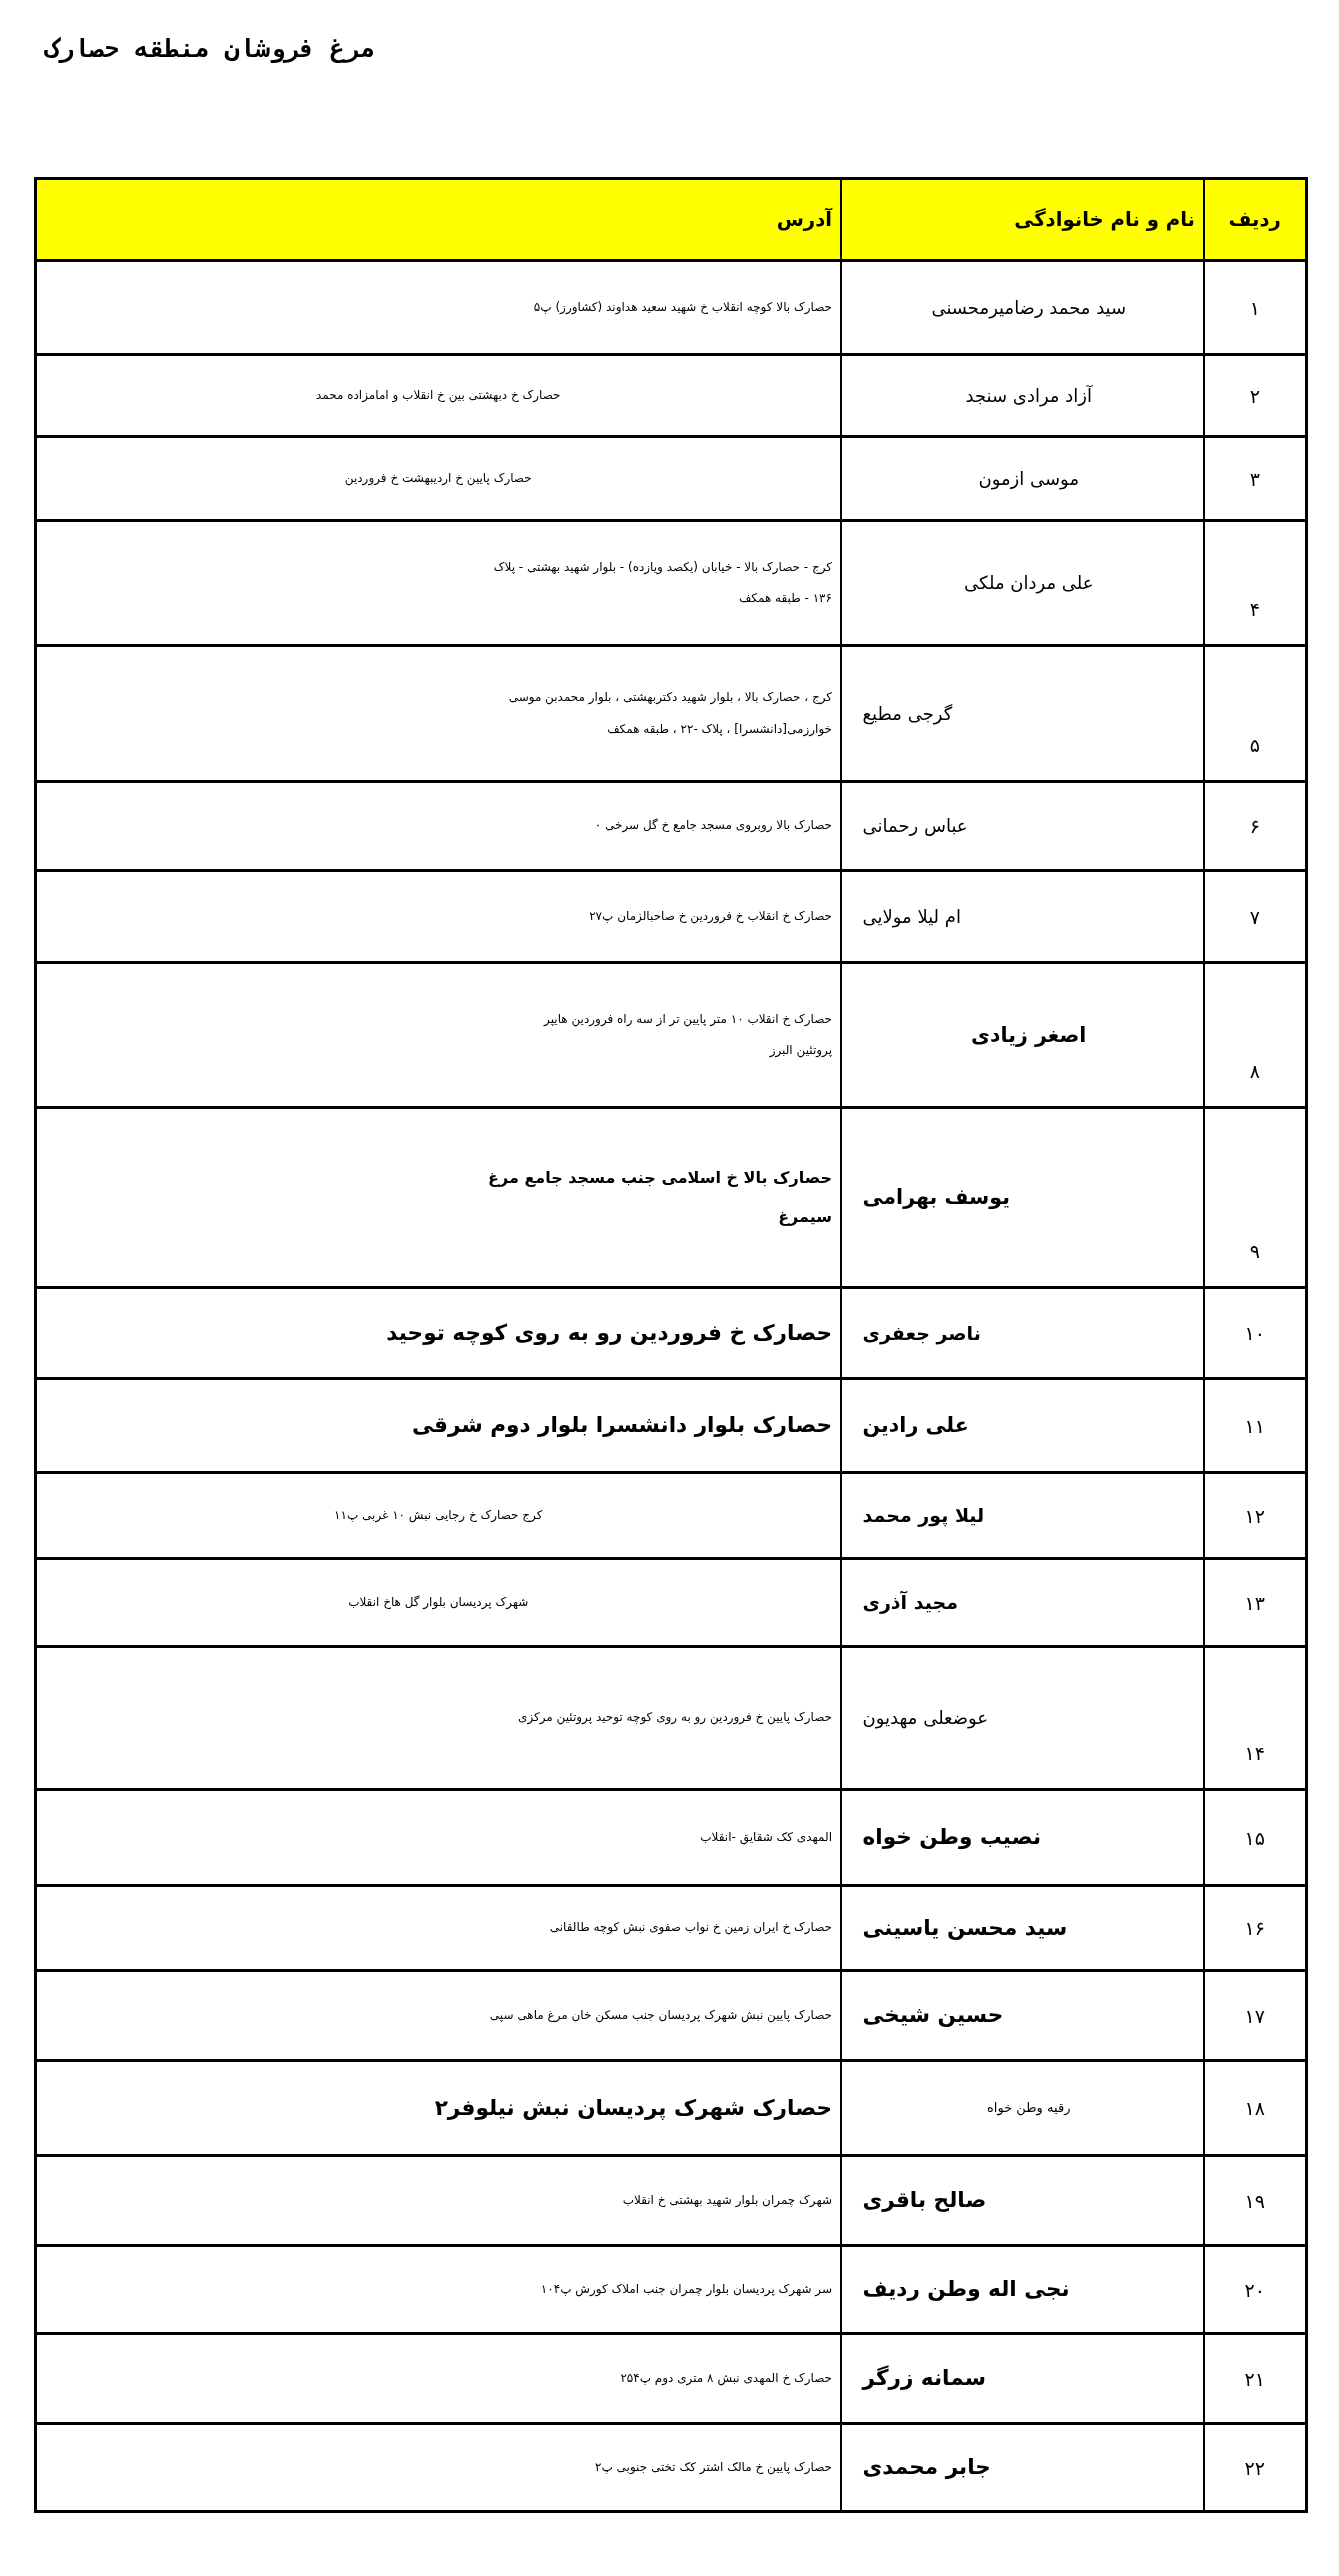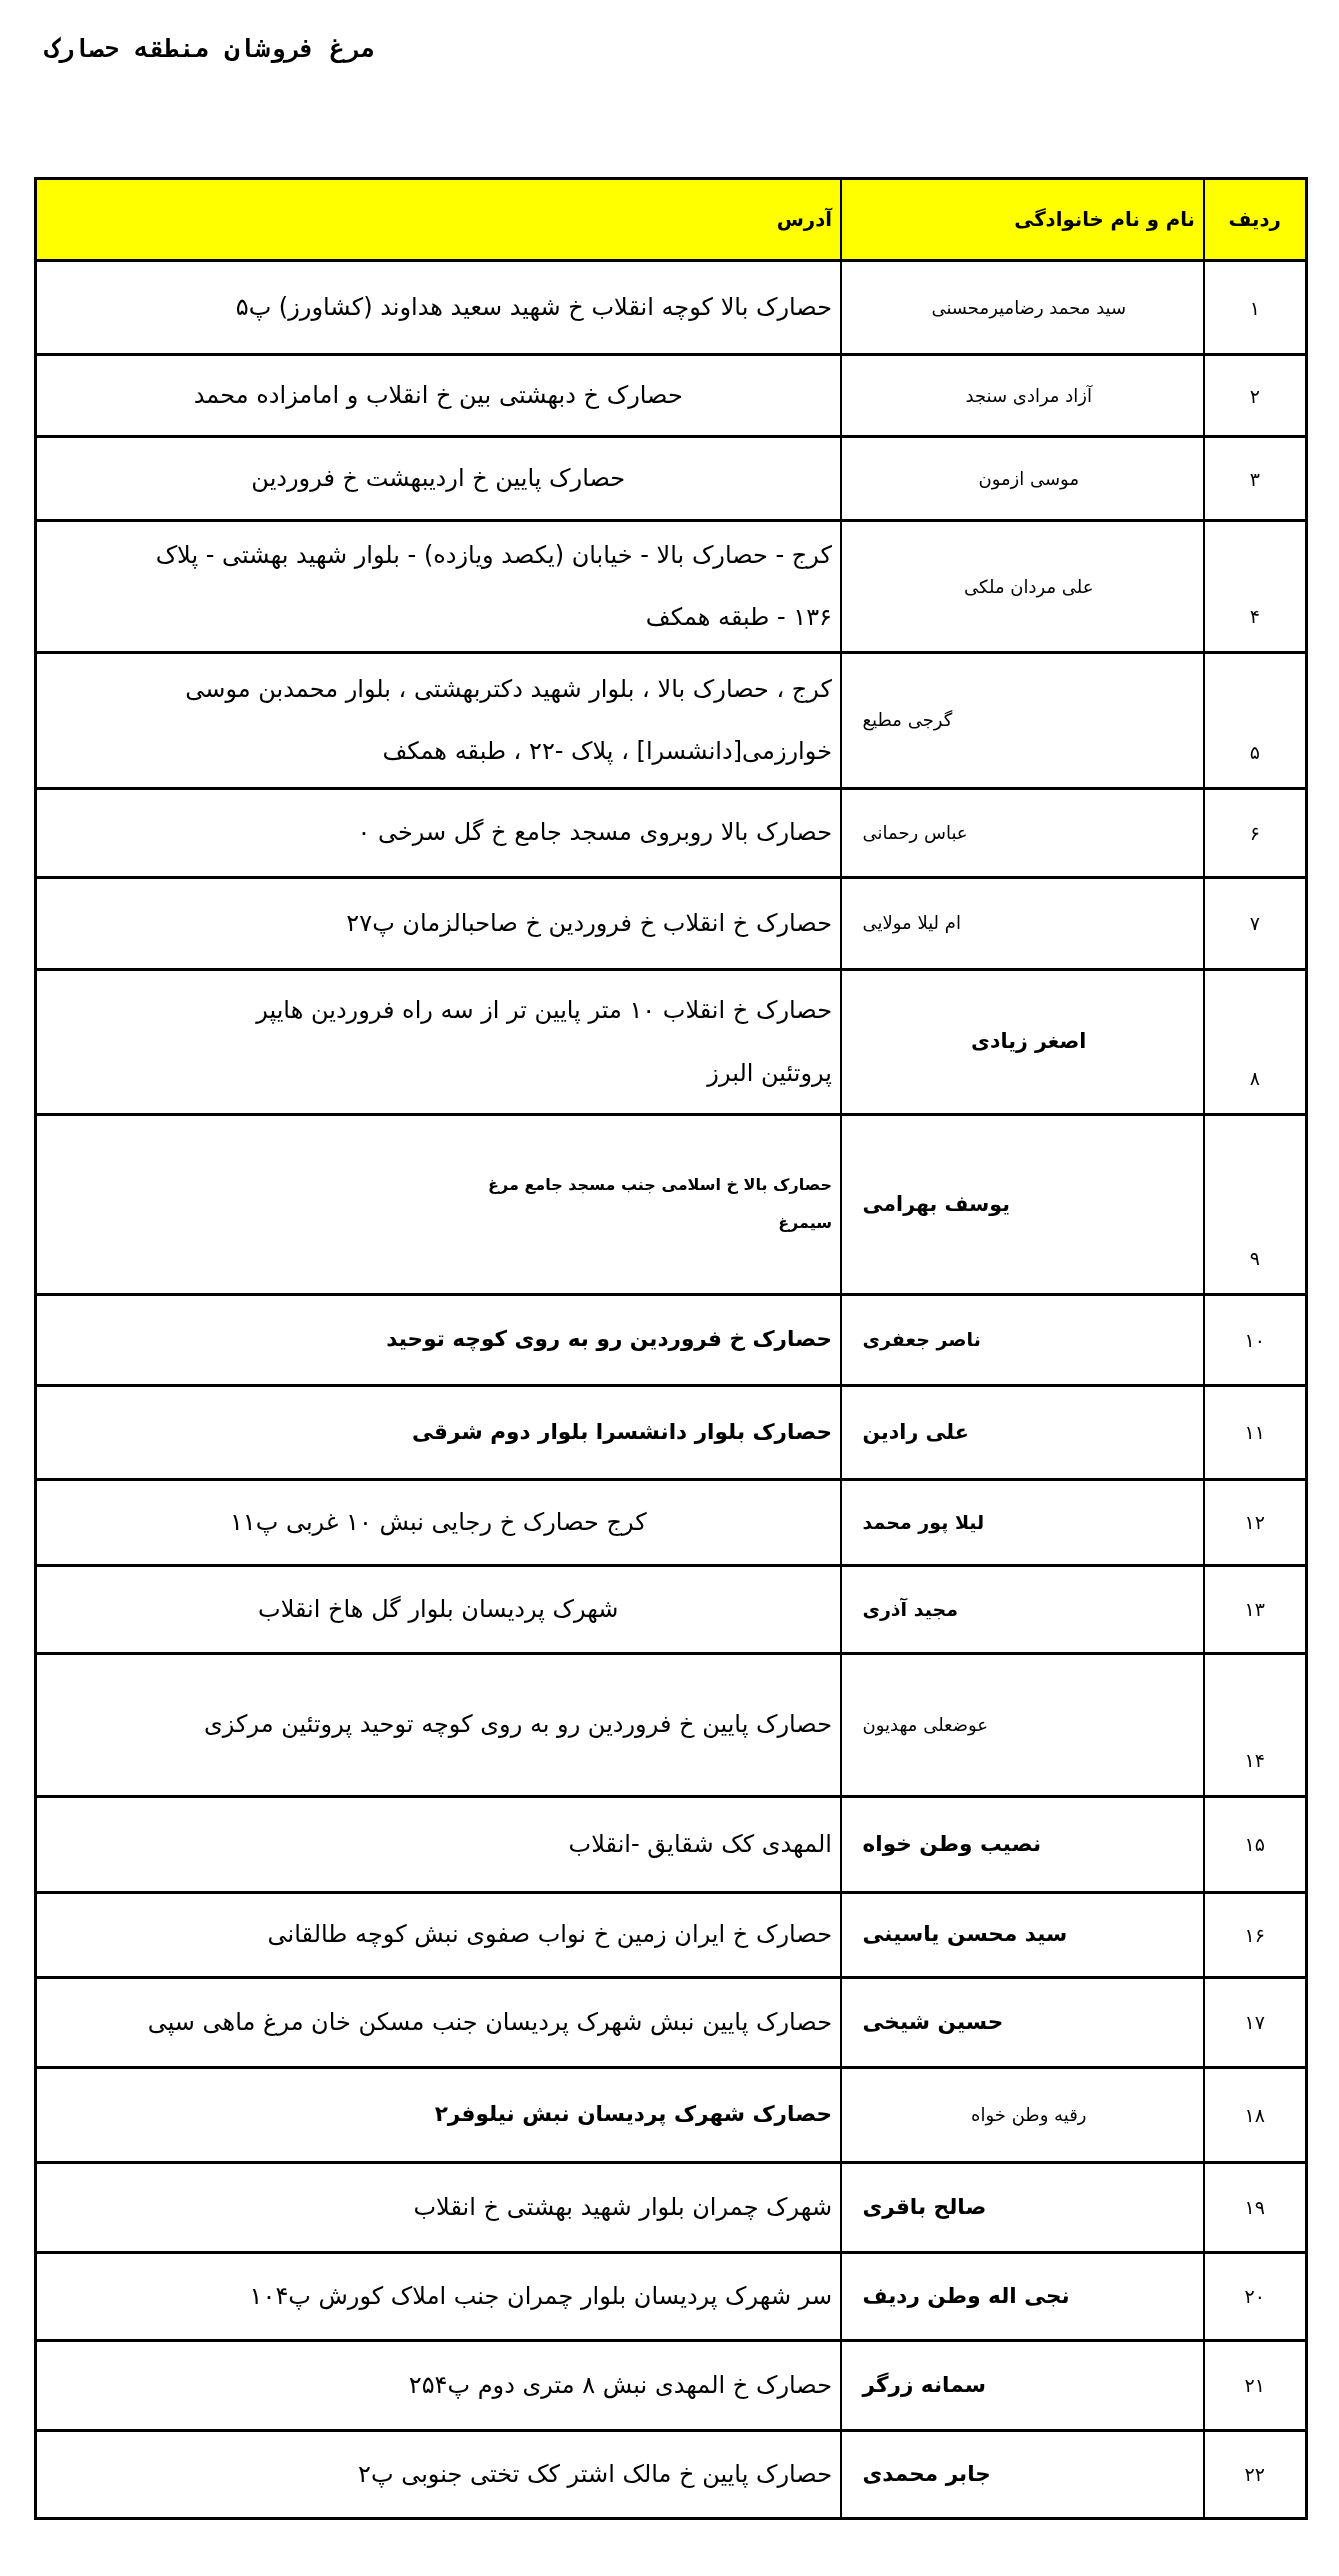--- a/index.html
+++ b/index.html
@@ -112,25 +112,25 @@
   tbody tr:nth-child(10) td.name,
   tbody tr:nth-child(12) td.name,
   tbody tr:nth-child(13) td.name{font-weight:bold;font-size:19px;}
   tbody tr:nth-child(15) td.name,
   tbody tr:nth-child(16) td.name,
   tbody tr:nth-child(17) td.name,
   tbody tr:nth-child(19) td.name,
   tbody tr:nth-child(20) td.name,
   tbody tr:nth-child(21) td.name,
   tbody tr:nth-child(22) td.name{font-weight:bold;font-size:21.6px;}
-  tbody tr:nth-child(18) td.name{font-weight:normal;font-size:18px;}
+  tbody tr:nth-child(18) td.name{font-weight:normal;font-size:13px;}
   
   td.addr{
     text-align:right;
-    font-size:24px;
+    font-size:12px;
     line-height:2.6;
     white-space:pre-line;
   }
   tbody tr:nth-child(2) td.addr,
   tbody tr:nth-child(3) td.addr,
   tbody tr:nth-child(12) td.addr,
   tbody tr:nth-child(13) td.addr{text-align:center;}
   tbody tr:nth-child(9) td.addr{font-weight:bold;font-size:16px;line-height:2.4;}
   tbody tr:nth-child(10) td.addr,
   tbody tr:nth-child(11) td.addr,

